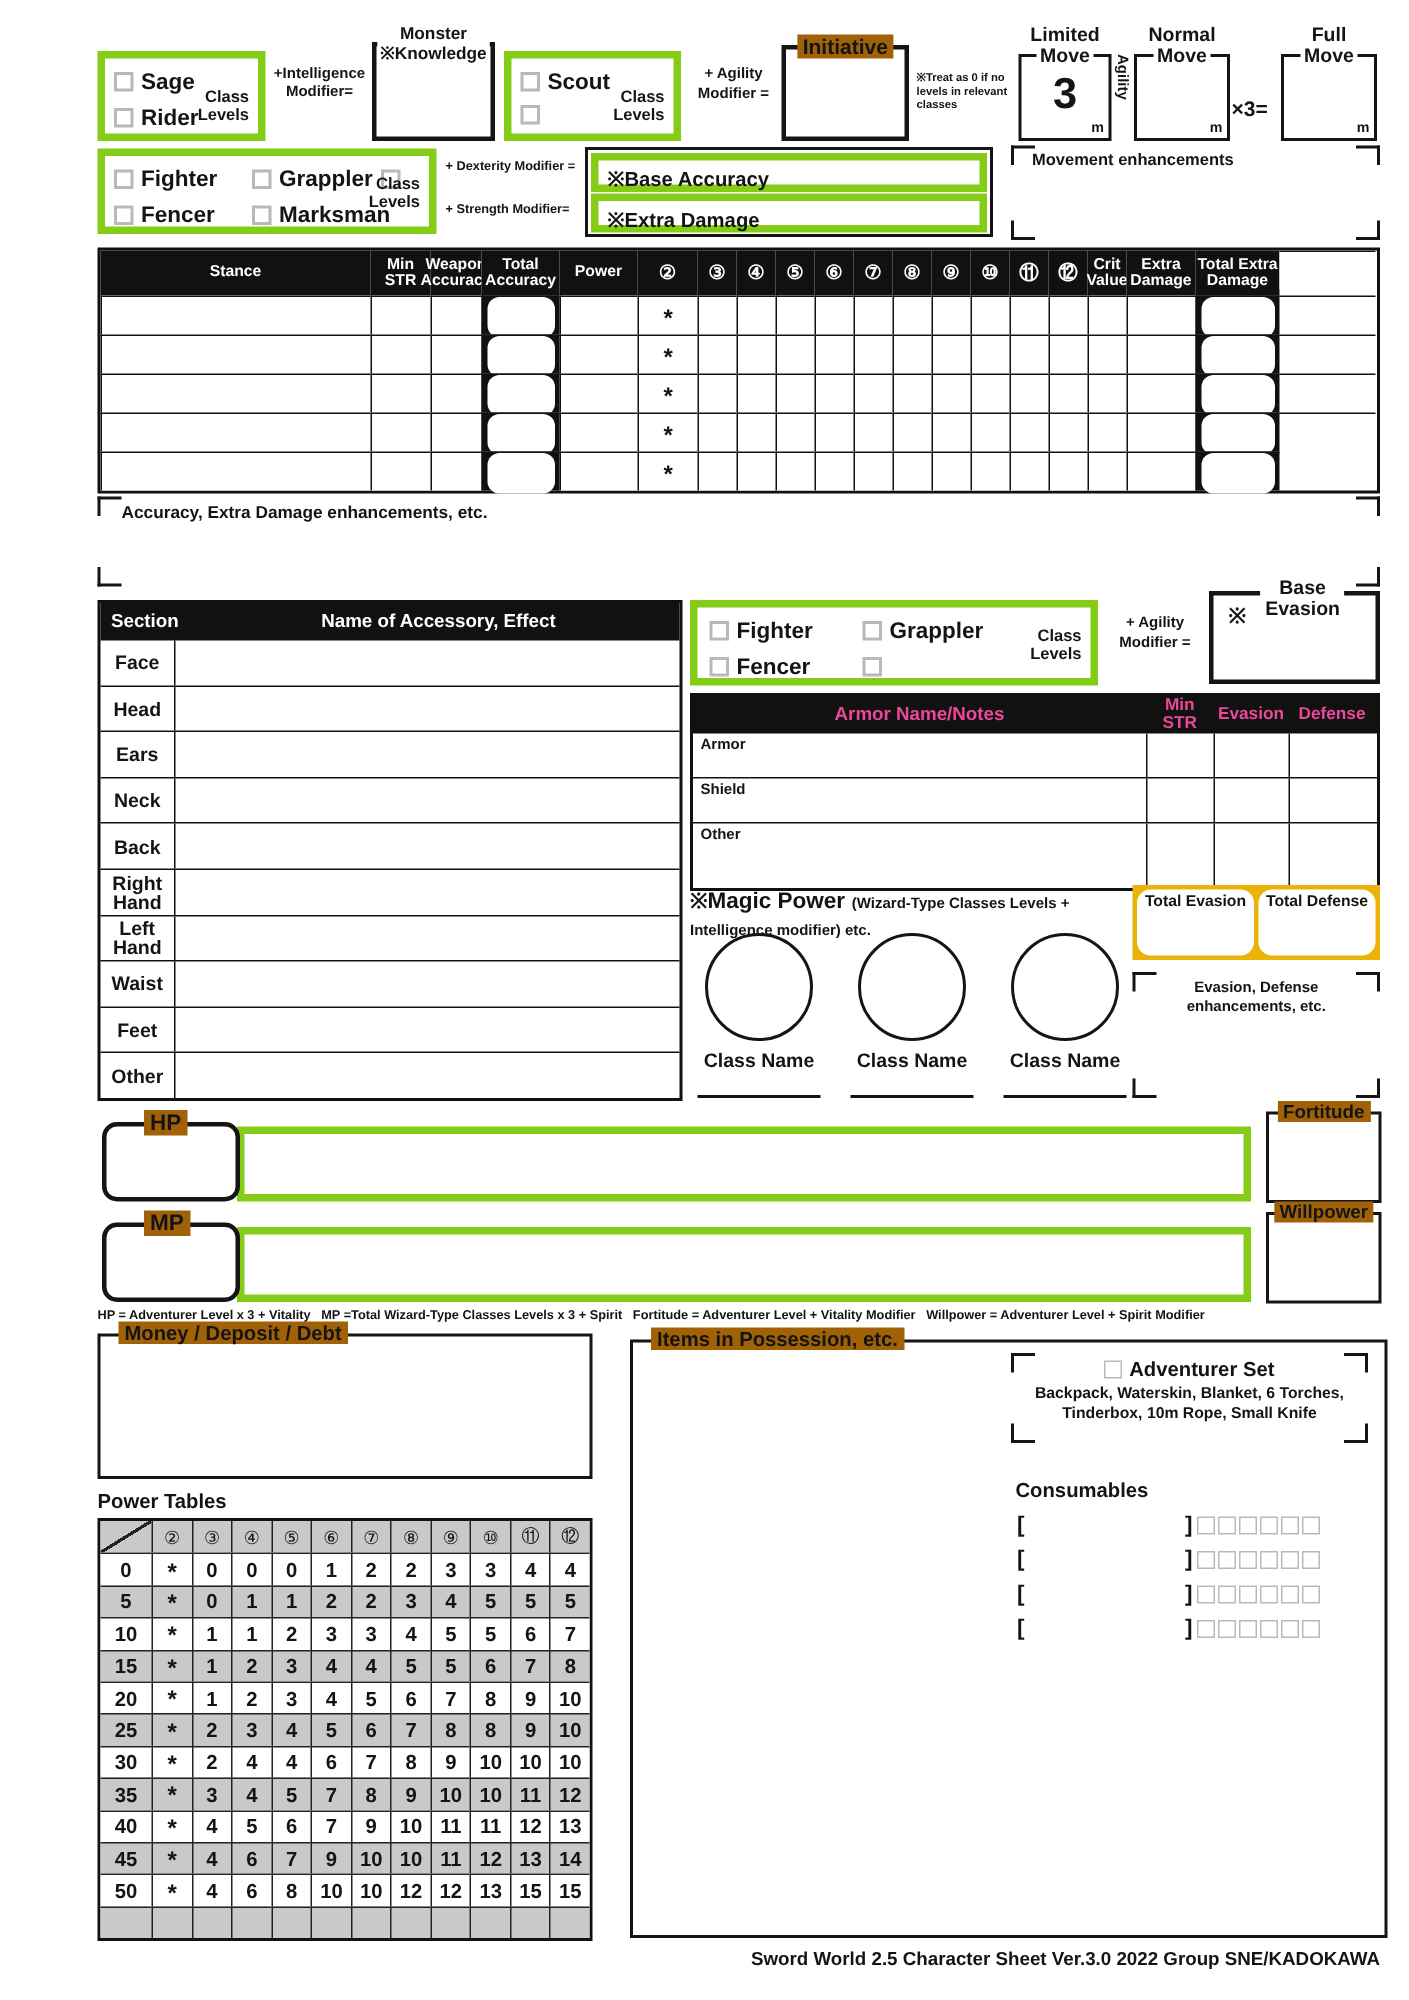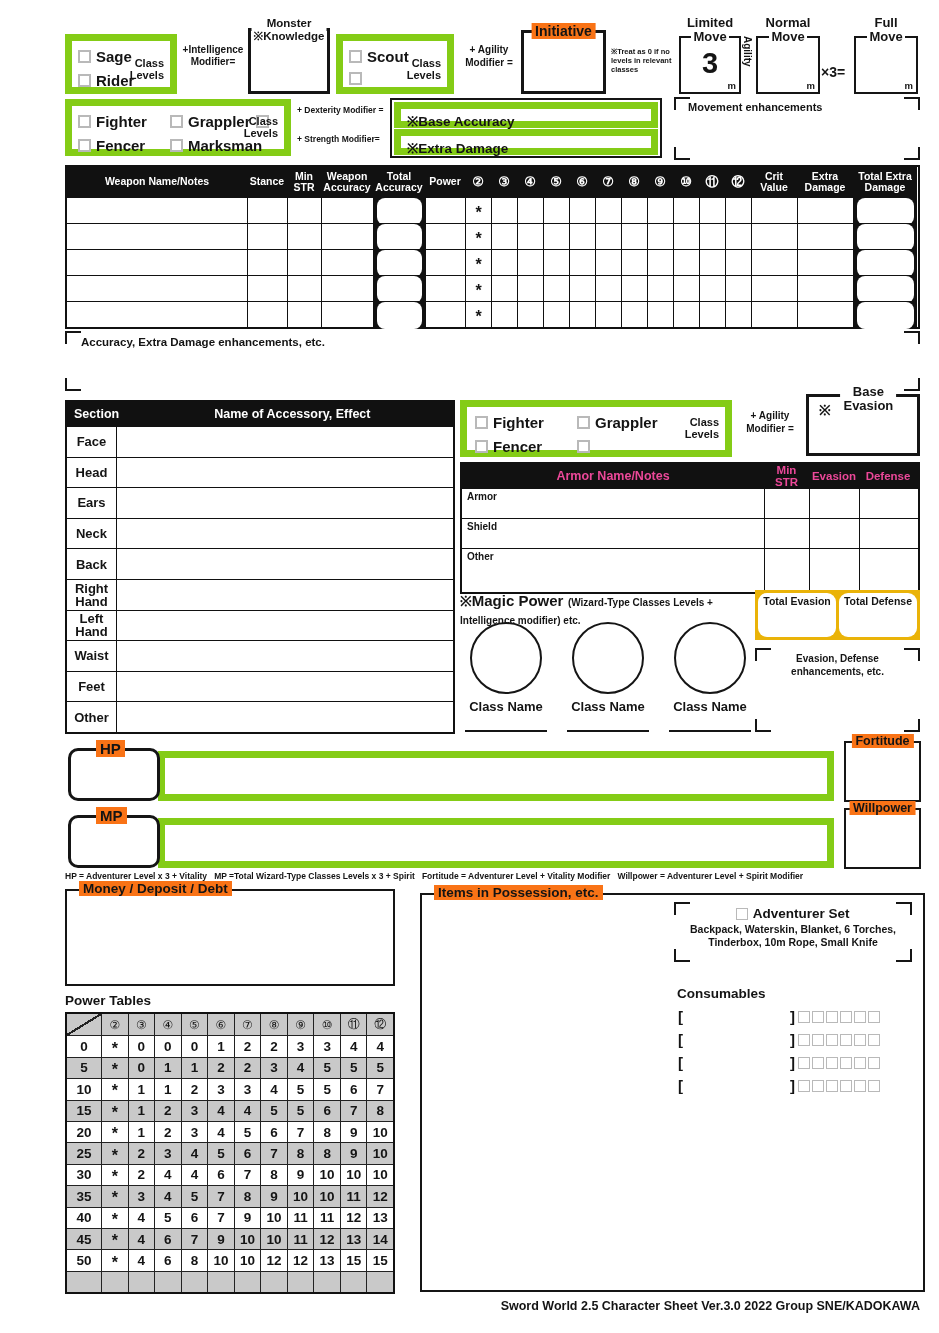--- a/index.html
+++ b/index.html
@@ -1,28 +1,28 @@
 <!DOCTYPE html>
 <html><head>
 <meta charset="utf-8">
 <style>
   html,body{margin:0;padding:0;background:#fff;}
   body{font-family:"Liberation Sans",sans-serif;color:#141414;}
   #sheet{position:relative;width:939px;height:1333px;background:#fff;overflow:hidden;}
   .abs{position:absolute;box-sizing:border-box;}
   *{box-sizing:border-box;}
-  .bx2{border:7px solid #84cc16;background:#fff;}
+  .bx2{border:5px solid #84cc16;background:#fff;}
   .bx25{border:2.5px solid #151515;background:#fff;}
   .bx3{border:3px solid #151515;background:#fff;}
   .b{font-weight:bold;}
   .cb{display:inline-block;width:13px;height:13px;border:2px solid #b9b9b9;background:#fff;flex:none;}
   .cb.sm{width:12px;height:12px;border-width:1.5px;}
   .ckrow{display:flex;align-items:center;gap:5px;font-weight:bold;font-size:15px;}
   .cl-lbl{position:absolute;right:6px;bottom:6px;width:46px;text-align:right;font-weight:bold;font-size:11px;line-height:1.1;}
-  .onb{position:absolute;background:#f97316;padding:0 4px;font-weight:bold;white-space:nowrap;}
+  .onb{position:absolute;background:#a16207;padding:0 4px;font-weight:bold;white-space:nowrap;}
   
   .bk i{position:absolute;width:16px;height:13px;border:0 solid #151515;display:block;}
   .bk i.tl{left:0;top:0;border-left-width:2.5px;border-top-width:2.5px;}
   .bk i.tr{right:0;top:0;border-right-width:2.5px;border-top-width:2.5px;}
   .bk i.bl{left:0;bottom:0;border-left-width:2.5px;border-bottom-width:2.5px;}
   .bk i.br{right:0;bottom:0;border-right-width:2.5px;border-bottom-width:2.5px;}
   
   .movew{position:absolute;width:64px;}
   .mv-title{position:relative;z-index:2;text-align:center;font-weight:bold;font-size:13px;line-height:1.06;}
   .mv-title span{background:#fff;padding:0 2px;display:inline-block;}
@@ -187,21 +187,20 @@
 
   <div class="abs bk" style="left:674px;top:97px;width:246px;height:63px;">
     <i class="tl"></i>
       <i class="tr"></i>
       <i class="bl"></i>
       <i class="br"></i>
     <div class="b" style="font-size:11px;margin:4px 0 0 14px;">Movement enhancements</div>
   </div>
 
   <div class="abs" id="weapon-table">
-      <div class="wth">Weapon Name/Notes</div>
       <div class="wth">Stance</div>
       <div class="wth">Min STR</div>
       <div class="wth">Weapon Accuracy</div>
       <div class="wth">Total Accuracy</div>
       <div class="wth">Power</div>
       <div class="wth dice">②</div>
       <div class="wth dice">③</div>
       <div class="wth dice">④</div>
       <div class="wth dice">⑤</div>
       <div class="wth dice">⑥</div>

